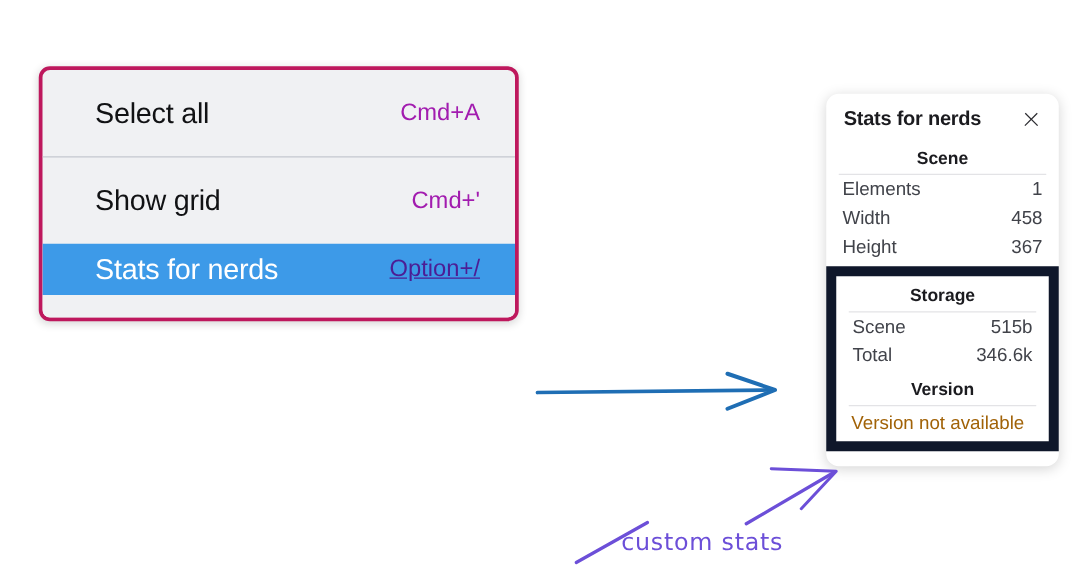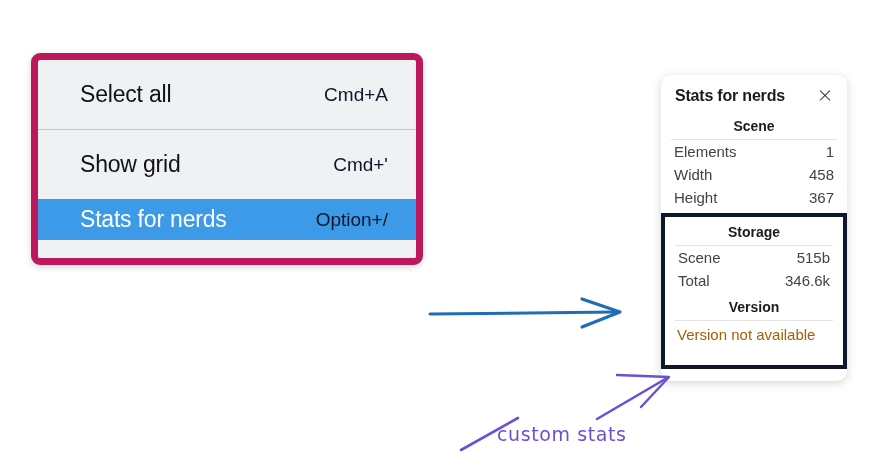--- a/index.html
+++ b/index.html
@@ -16,21 +16,21 @@
     -webkit-font-smoothing: antialiased;
   }
 
   
   #context-menu {
     position: absolute;
     left: 31px;
     top: 53px;
     width: 378px;
     background: #f0f1f3;
-    border: 7px solid #be185d;
+    border: 3px solid #be185d;
     border-radius: 9px;
     box-shadow: 0 2px 7px rgba(0,0,0,0.16);
     overflow: hidden;
   }
   .menu-section { padding: 0; }
   .menu-section.top { padding: 14px 0 14px 0; }
   .menu-section.bottom { padding: 14px 0 0 0; }
   .menu-divider {
     height: 1px;
     background: #c3c8cf;
@@ -45,28 +45,28 @@
     box-sizing: border-box;
   }
   .menu-item .label {
     font-size: 23px;
     color: #111214;
     letter-spacing: -0.2px;
     white-space: nowrap;
   }
   .menu-item .shortcut {
     font-size: 19px;
-    color: #0f172a;
+    color: #a21caf;
     white-space: nowrap;
   }
   .menu-item.selected {
     background: #3d9ae8;
   }
   .menu-item.selected .label { color: #ffffff; }
-  .menu-item.selected .shortcut { color: #0f172a; }
+  .menu-item.selected .shortcut { color: #4c1d95; text-decoration: underline; }
   .menu-foot {
     height: 18px;
     background: #f0f1f3;
   }
 
   
   #stats-panel {
     position: absolute;
     left: 661px;
     top: 75px;
@@ -132,23 +132,23 @@
   .stat-row .v { white-space: nowrap; }
   .stat-full {
     padding: 5px 12px 2px 12px;
     font-size: 15px;
     color: #a16207;
     white-space: nowrap;
   }
 
   
   #custom-region {
-    border: 4px solid #0f172a;
+    border: 8px solid #0f172a;
     margin: 4px 0 0 0;
-    padding-bottom: 20px;
+    padding-bottom: 4px;
   }
 
   
   #annotations {
     position: absolute;
     left: 0; top: 0;
     width: 873px; height: 461px;
     pointer-events: none;
   }
   #custom-stats-label {

